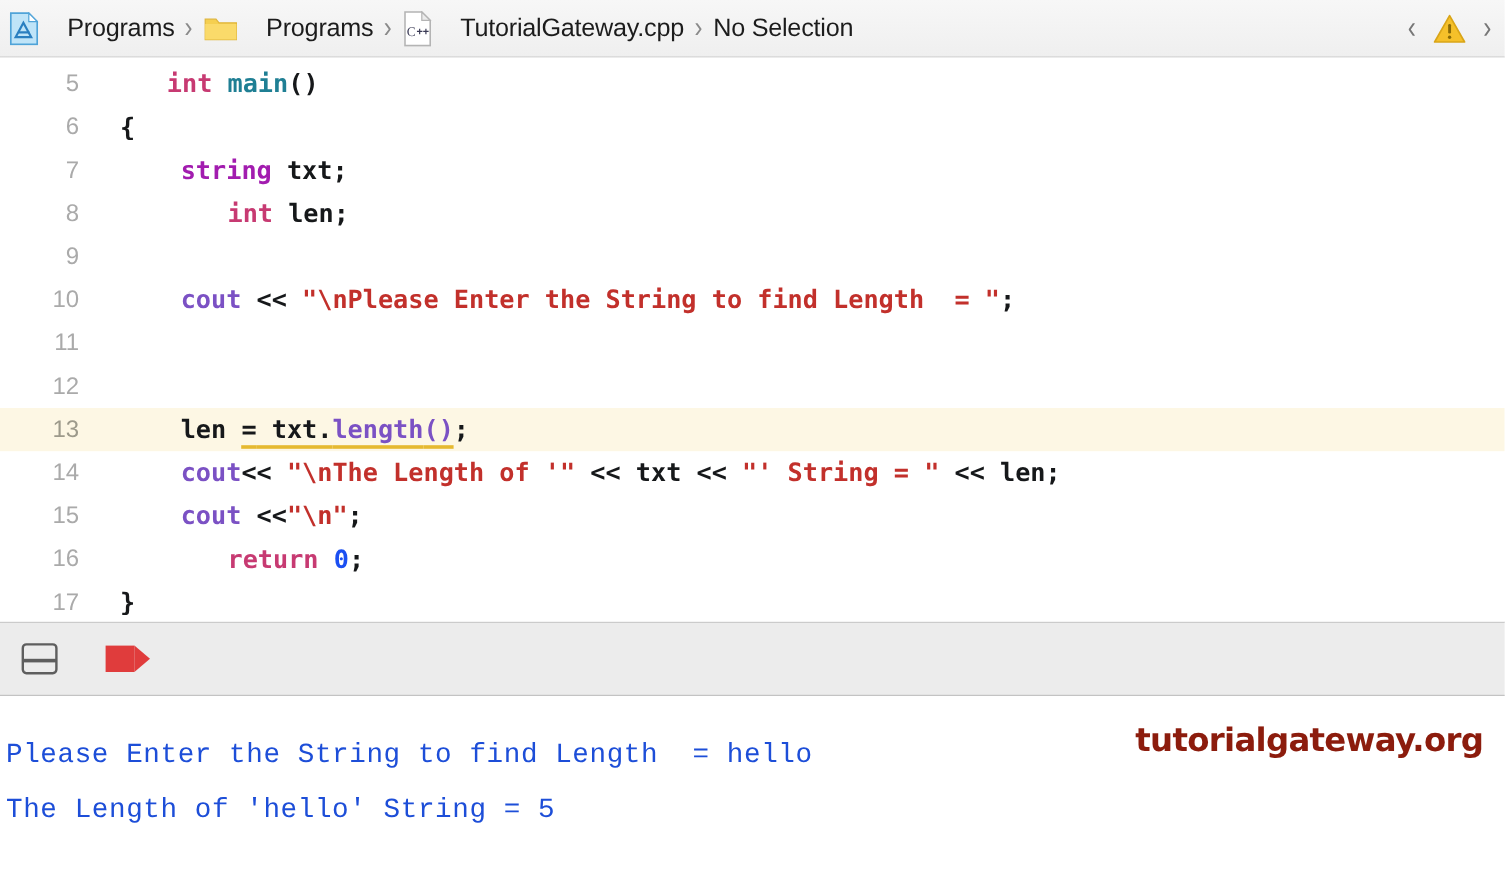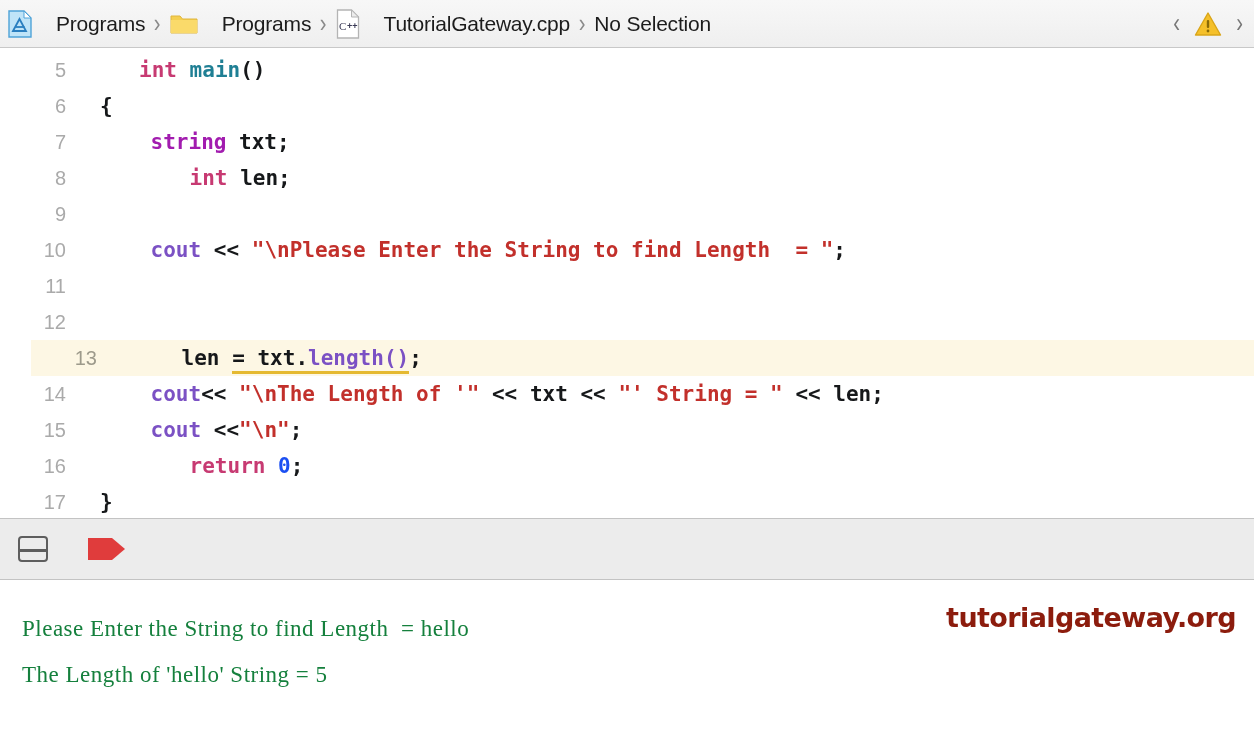--- a/index.html
+++ b/index.html
@@ -68,21 +68,21 @@
   }
   .coderow {
     position: relative;
     height: 36px;
     display: flex;
     align-items: center;
     font-family: "DejaVu Sans Mono", "Liberation Mono", monospace;
     font-size: 21px;
     white-space: pre;
   }
-  .coderow.hl { background: #fdf7e4; margin-left: 31px; }
+  .coderow.hl { background: #fdf7e4; }
   .lineno {
     width: 72px;
     min-width: 72px;
     text-align: right;
     padding-right: 6px;
     color: #aaaaaa;
     font-family: "Liberation Sans", sans-serif;
     font-size: 20px;
     font-weight: 400;
     letter-spacing: 0;
@@ -147,25 +147,25 @@
 
   
   .console {
     position: relative;
     height: 152px;
     background: #ffffff;
     padding: 26px 0 0 0;
     overflow: hidden;
   }
   .console-line {
-    font-family: Liberation Serif, serif;
+    font-family: Liberation Mono, monospace;
     font-size: 23px;
-    color: #15803d;
+    color: #1d4ed8;
     white-space: pre;
-    padding-left: 22px;
+    padding-left: 5px;
     line-height: 46px;
     letter-spacing: 0.5px;
   }
   .watermark {
     position: absolute;
     right: 18px;
     top: 22px;
     font-family: "DejaVu Sans", sans-serif;
     font-weight: bold;
     font-size: 27px;

